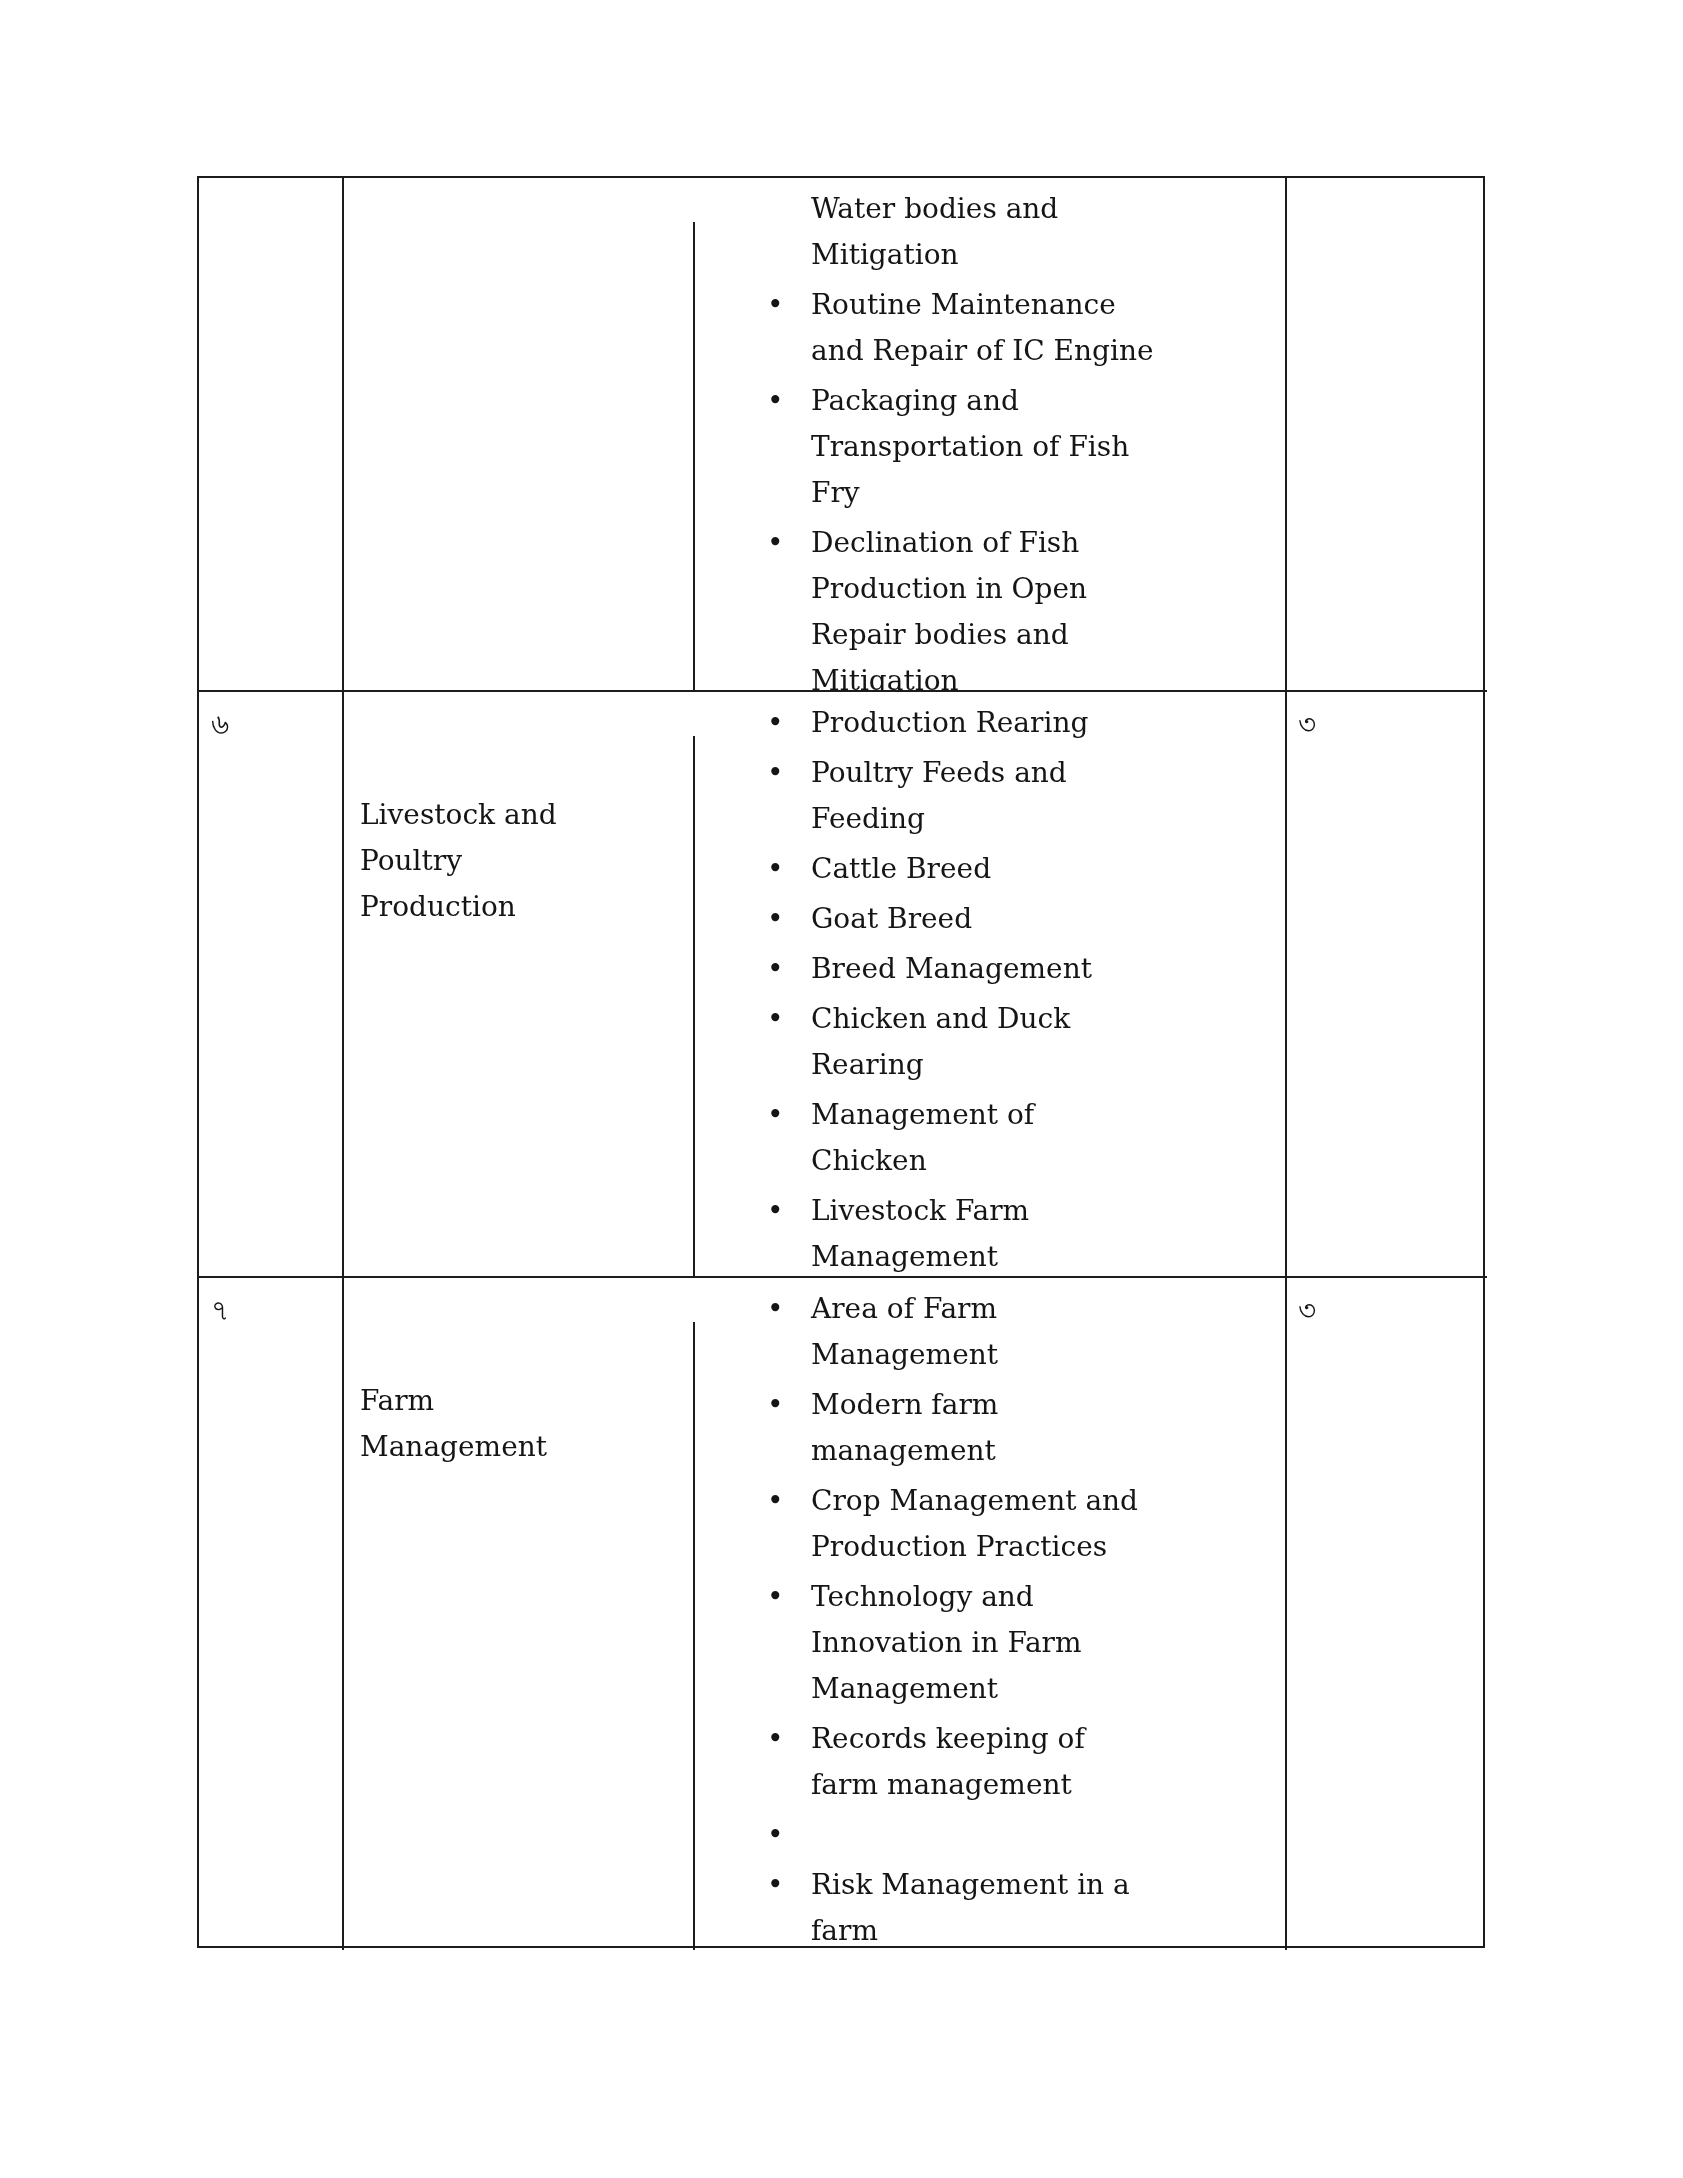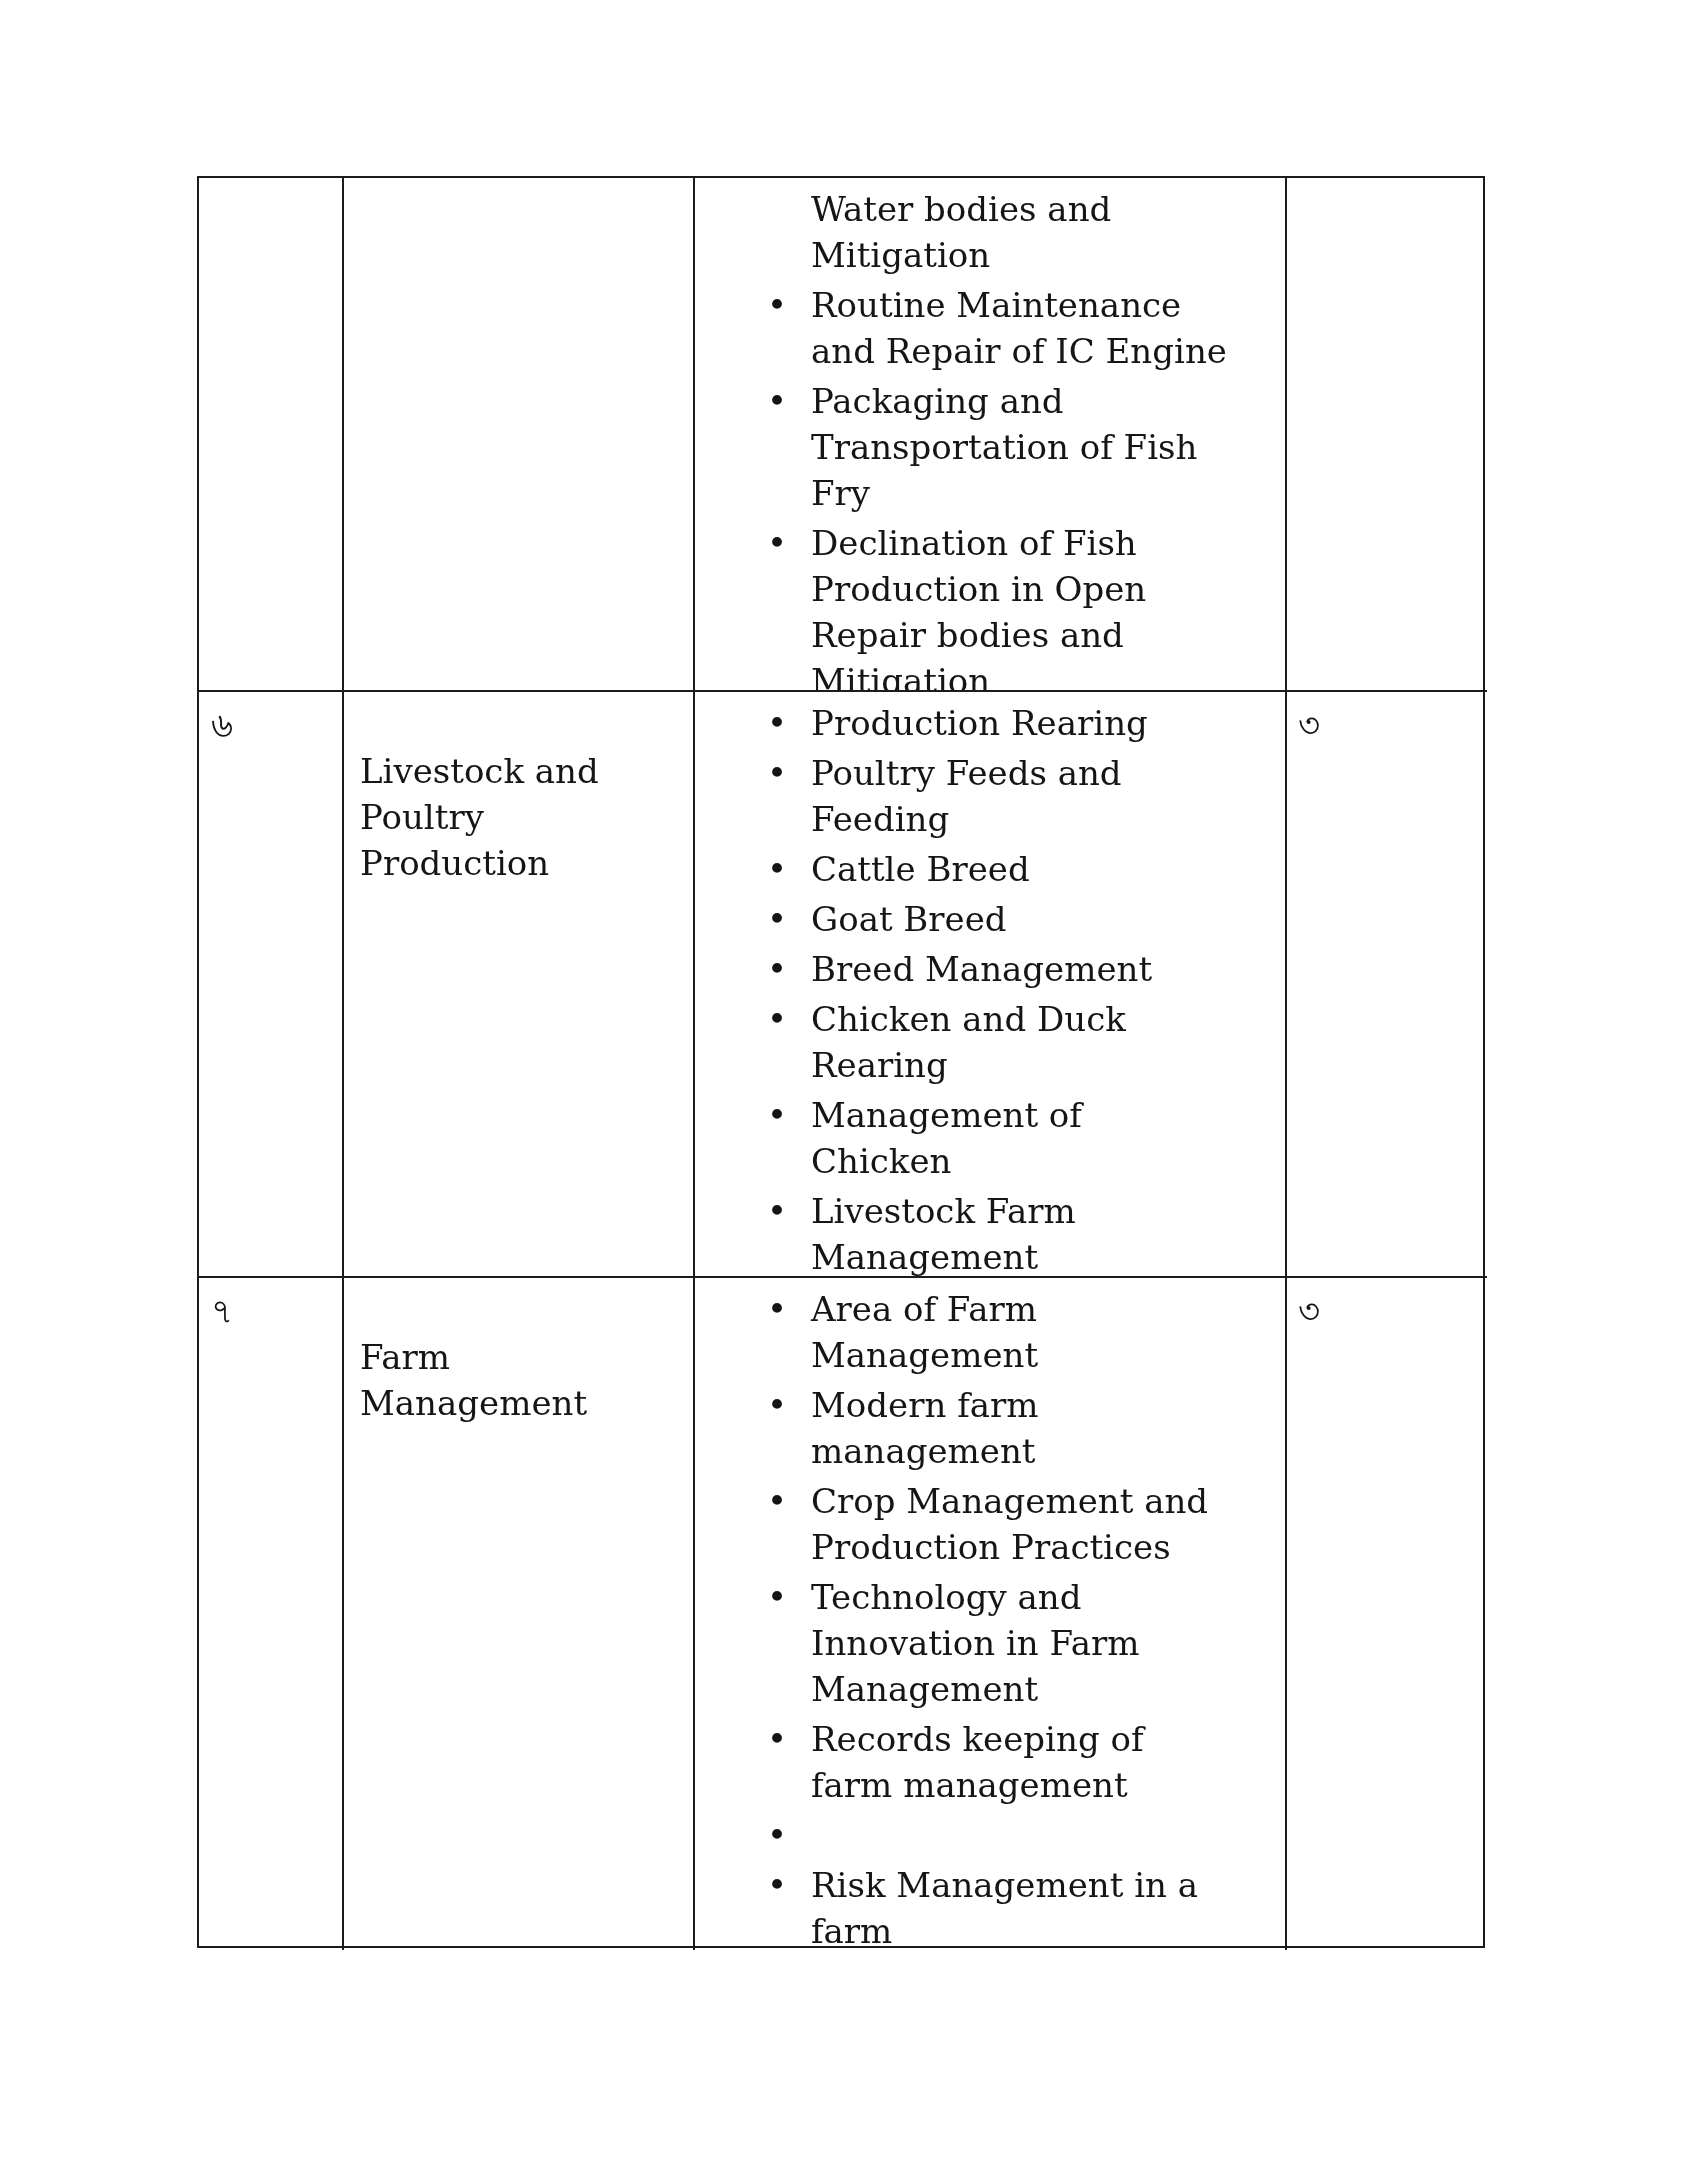--- a/index.html
+++ b/index.html
@@ -23,26 +23,26 @@
     grid-template-columns: 145px 351px 592px 200px;
     grid-template-rows: 514px 586px 672px;
     border: 2px solid #1c1c1c;
     background: #ffffff;
   }
   .cell {
     box-sizing: border-box;
     border-right: 2px solid #1c1c1c;
     border-bottom: 2px solid #1c1c1c;
     overflow: hidden;
-    font-size: 34px;
+    font-size: 28px;
     line-height: 46px;
   }
   .cell.last-col { border-right: none; }
   .serial-cell { padding: 10px 4px 0 12px; }
-  .topic-cell  { padding: 10px 6px 0 16px; white-space: pre-line; }
+  .topic-cell  { padding: 10px 6px 0 16px; white-space: pre-line; margin-top: 44px; }
   .marks-cell  { padding: 10px 4px 0 11px; }
   .contents-cell { padding: 8px 6px 0 0; }
   .cont-text {
     margin-left: 116px;
     white-space: pre-line;
     margin-bottom: 4px;
   }
   .list-item {
     display: flex;
     align-items: flex-start;

